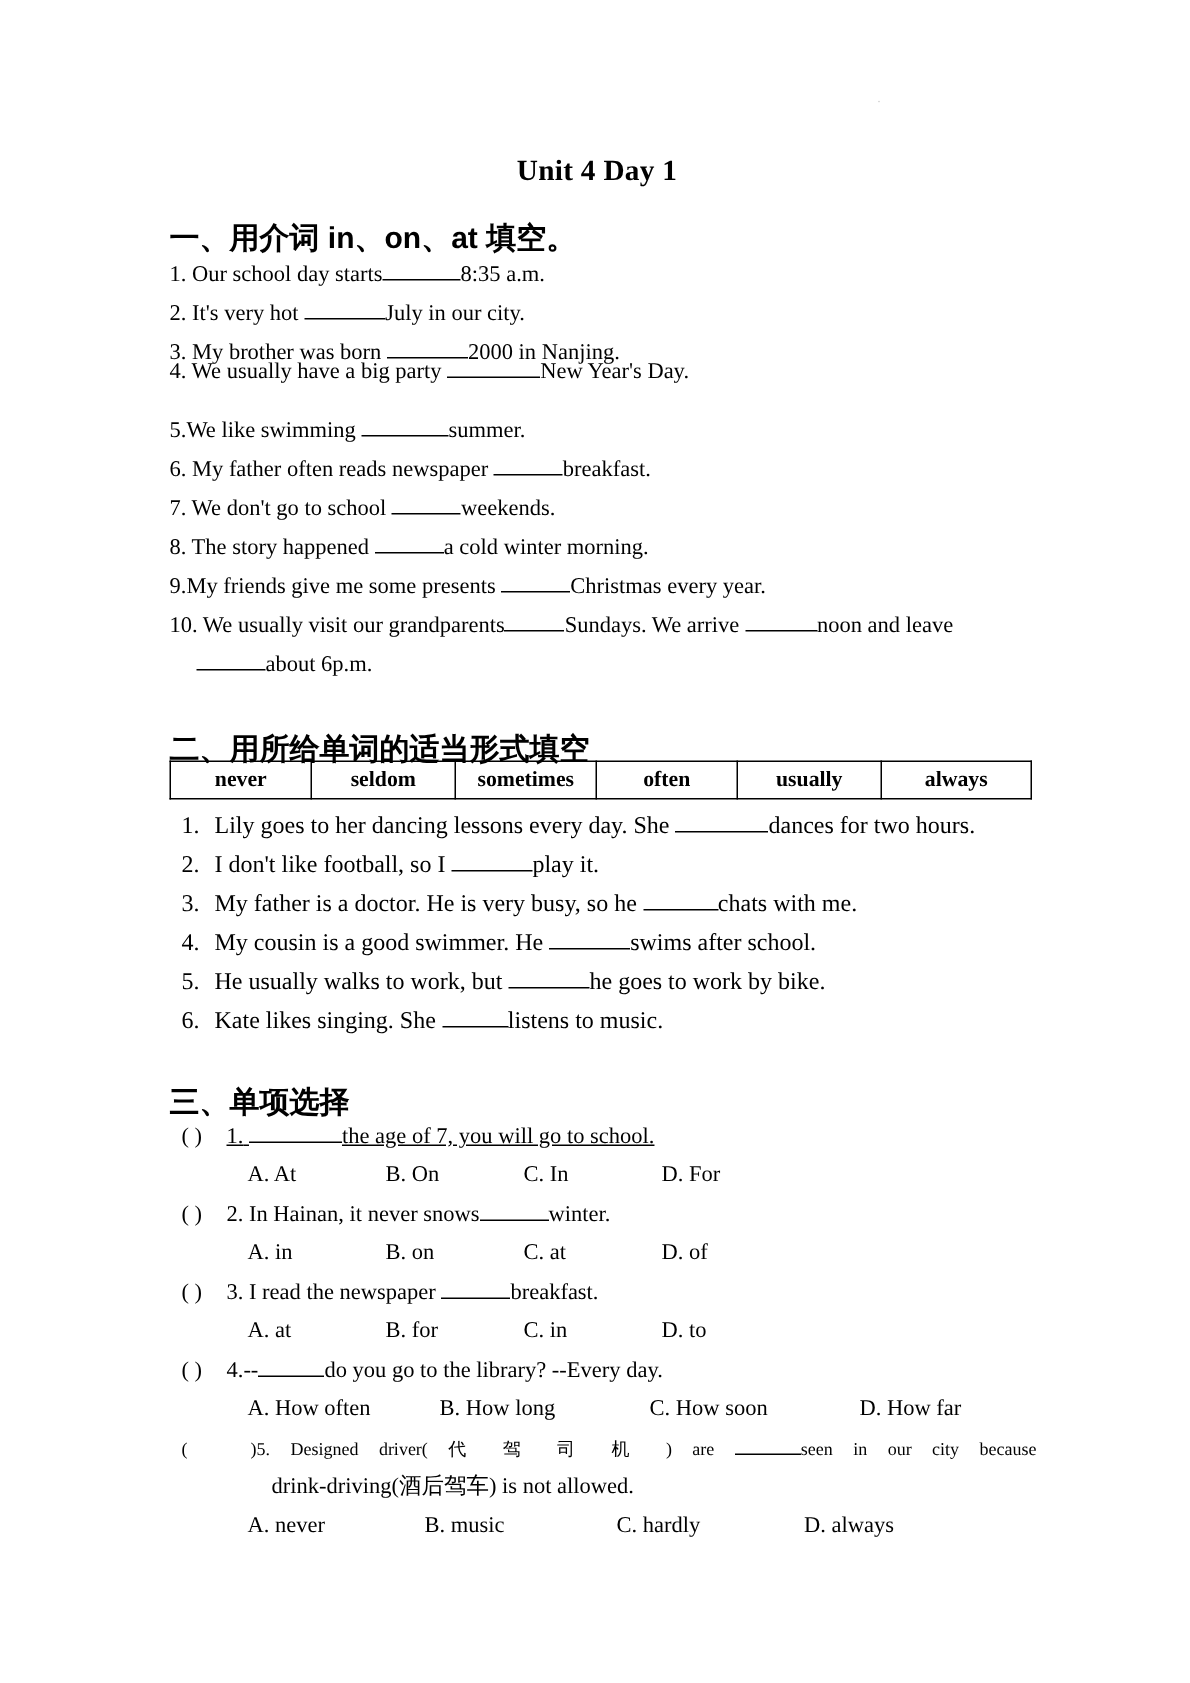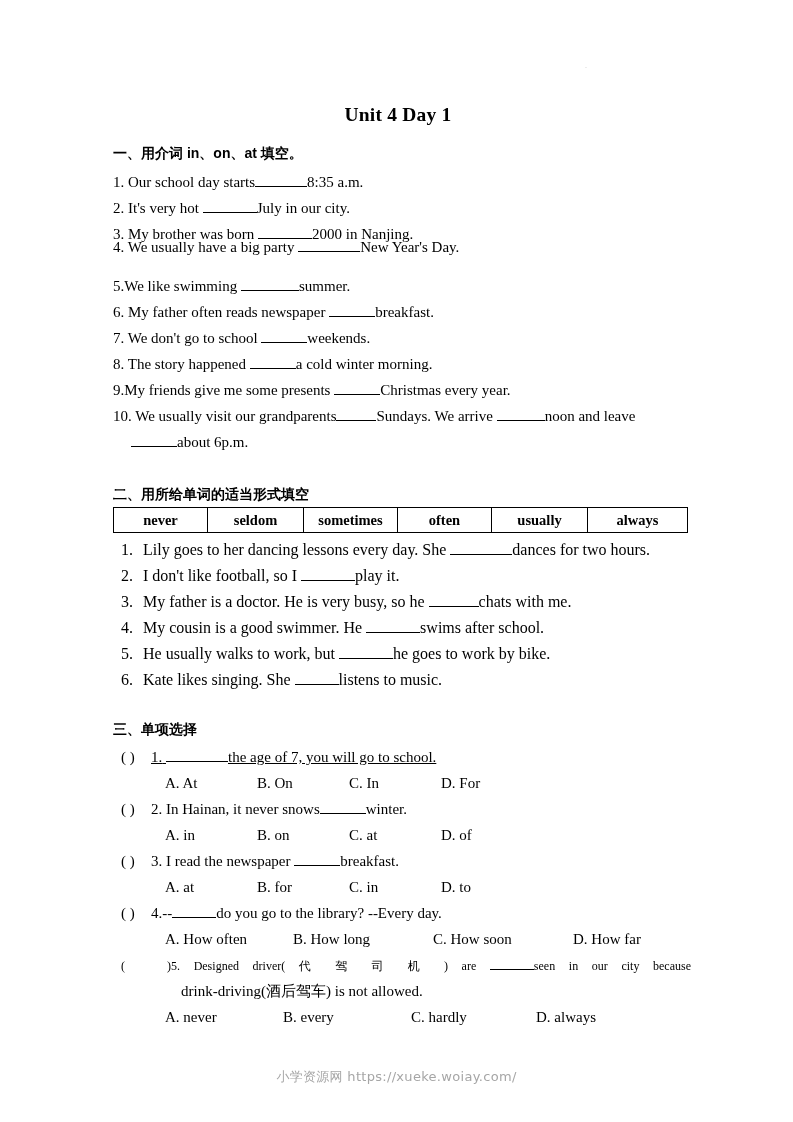--- a/index.html
+++ b/index.html
@@ -50,21 +50,21 @@
     width: 570px;
     text-align: center;
     font-size: 19.5px;
     font-weight: bold;
     letter-spacing: 0.2px;
   }
 
   .sec-heading {
     position: absolute;
     left: 0;
-    font-size: 14px;
+    font-size: 20px;
     font-weight: bold;
     font-family: "Liberation Sans", "DejaVu Sans", sans-serif;
     white-space: nowrap;
   }
   .sec-heading.h1 { top: 145px; }
   .sec-heading.h2 { top: 486px; }
   .sec-heading.h3 { top: 721px; }
 
   .qline {
     position: absolute;
@@ -322,20 +322,19 @@
       <span class="opt" style="width:128px">A.  How often</span><span class="opt" style="width:140px">B. How long</span><span class="opt" style="width:140px">C. How soon</span><span class="opt">D. How far</span>
     </div>
 
     <div class="q5a">
       <span class="paren">(     )</span><span>5.</span><span> Designed driver( 代 驾 司 机 ) are </span><span class="blank" style="width:44px"></span><span>seen in our city because</span>
     </div>
     <div class="s3q q5b">
       <span>drink-driving(酒后驾车) is not allowed.</span>
     </div>
     <div class="s3opts o5">
-      <span class="opt" style="width:118px">A.  never</span><span class="opt" style="width:128px">B. every</span><span class="opt" style="width:125px">C. hardly</span><span class="opt">D. always</span>
+      <span class="opt" style="width:118px">A.  never</span><span class="opt" style="width:128px">B. music</span><span class="opt" style="width:125px">C. hardly</span><span class="opt">D. always</span>
     </div>
 
   </div>
 
-  <div class="watermark">小学资源网 https://xueke.woiay.com/</div>
 
 </div>
 
 </body></html>

